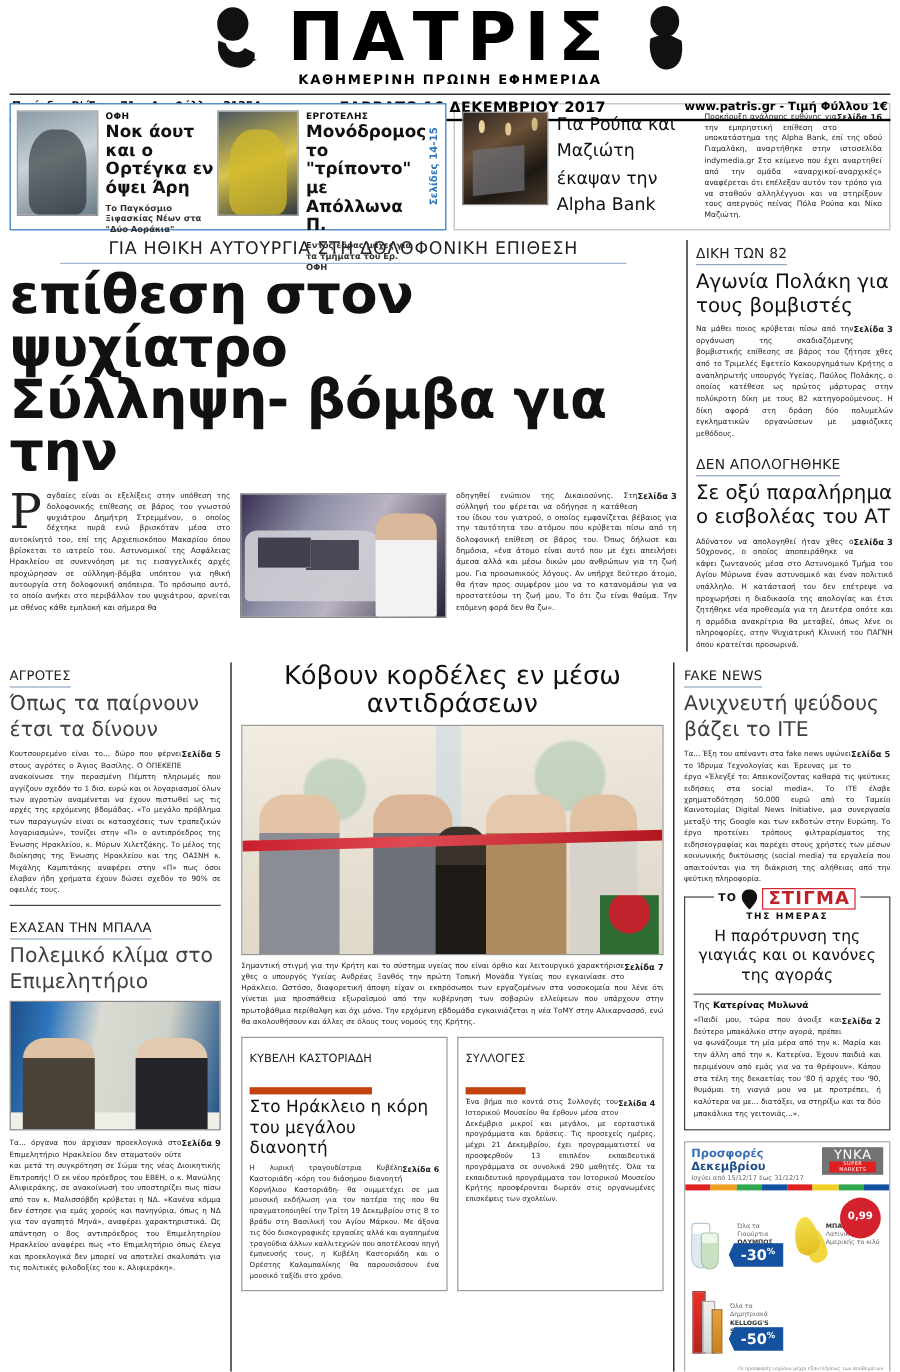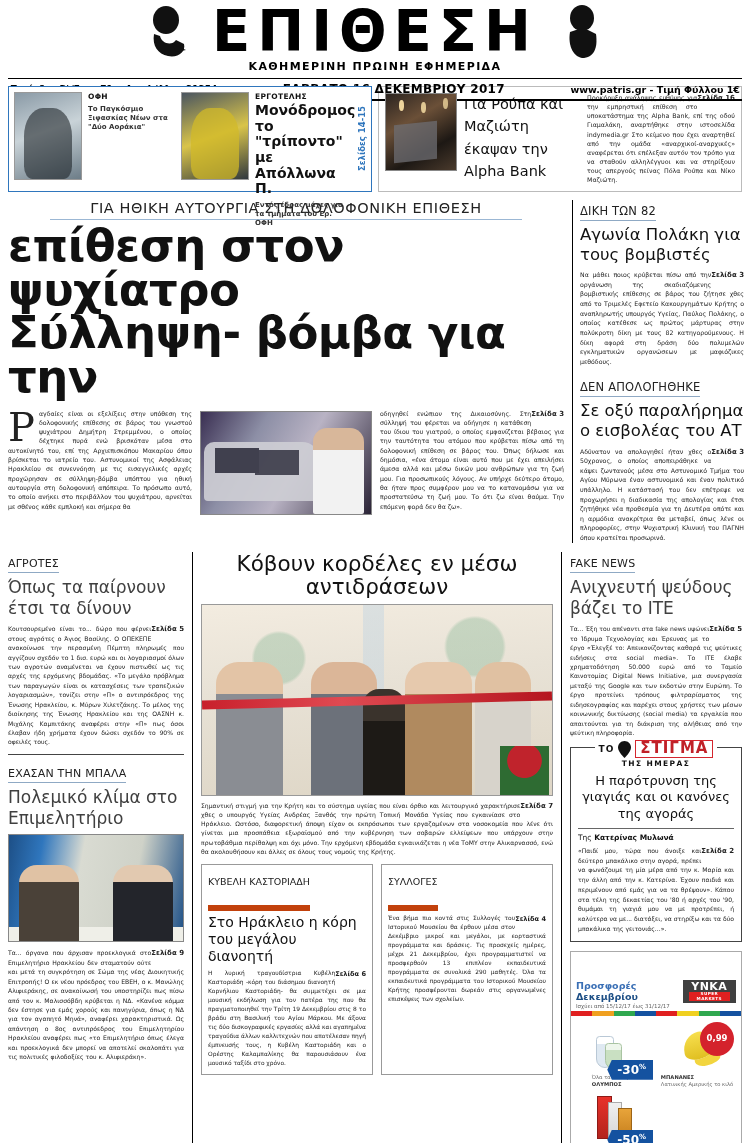--- a/index.html
+++ b/index.html
@@ -237,33 +237,33 @@
   .stigma-day { text-align: center; font-size: 7.5px; font-weight: 700; letter-spacing: 1.4px; margin-top: 1px; }
   .stigma-head { text-align: center; font-size: 13px; line-height: 1.25; margin-top: 5px; color: #111; }
   .stigma-hr { border-top: 1px solid #666; margin: 6px 0 4px; }
   .stigma-by { font-size: 7.5px; margin-bottom: 4px; }
   .stigma-by b { font-weight: 700; }
   .stigma-body { font-size: 6.1px; line-height: 1.6; text-align: justify; color: #222; }
   .stigma-body .pg { font-weight: 700; float: right; font-size: 7px; }
 
   
   .synka { border: 1px solid #aaa; margin-top: 9px; background: #fff; position: relative; overflow: hidden; }
-  .synka-head { display: flex; justify-content: flex-end; align-items: flex-start; padding: 4px 5px 2px; margin-top: 24px; }
+  .synka-head { display: flex; justify-content: flex-end; align-items: flex-start; padding: 4px 5px 2px; }
   .synka-offer { font-size: 9.5px; color: #3a6fb5; font-weight: 600; }
   .synka-offer b { color: #1d4f86; font-weight: 700; }
   .synka-dates { font-size: 5.5px; color: #666; margin-top: 1px; }
   .synka-logo {
-    background: #404040; color: #fff; font-weight: 700; font-size: 11px;
+    background: #737373; color: #fff; font-weight: 400; font-size: 11px;
     padding: 1px 6px 2px; letter-spacing: .5px; text-align: center; line-height: 1.05;
   }
   .synka-logo small { display:block; font-size: 4.2px; background:#e02020; letter-spacing:.4px; padding:0 2px; }
   .synka-strip { height: 5px; display: flex; }
   .synka-strip i { flex: 1; }
   .synka-grid { display: grid; grid-template-columns: 1fr 1fr; gap: 2px; padding: 4px; }
-  .sg-cell { position: relative; height: 68px; display: flex; align-items: center; gap: 3px; flex-direction: column; }
+  .sg-cell { position: relative; height: 68px; display: flex; align-items: center; gap: 3px; }
   .sg-img { width: 52%; height: 62px; position: relative; }
   .sg-label { font-size: 5.2px; line-height: 1.35; color: #333; font-weight: 700; }
   .sg-label em { font-style: normal; font-weight: 400; color: #666; display:block; }
   .badge-blue {
     position:absolute; right: 2px; bottom: 8px; background:#1452a0; color:#fff;
     font-weight:700; font-size: 12px; padding: 3px 7px 3px 10px;
     clip-path: polygon(10% 0,100% 0,100% 100%,10% 100%,0 50%);
   }
   .badge-blue sup { font-size: 7px; }
   .badge-red {
@@ -304,21 +304,21 @@
     <div class="mast-row">
       <div class="mast-face">
         <svg viewBox="0 0 52 56">
             <g fill="#111">
           <ellipse cx="24" cy="16" rx="13" ry="14"></ellipse>
           <path d="M12 30 C10 42 16 50 26 52 C36 54 44 48 42 40 L34 36 C30 42 20 40 18 32 Z"></path>
           <path d="M30 40 l14 6 -10 2 z"></path>
         </g>
           </svg>
       </div>
-      <div class="mast-title">ΕΠΙΘΕΣΗ</div>
+      <div class="mast-title">ΠΑΤΡΙΣ</div>
       <div class="mast-face">
         <svg viewBox="0 0 52 56">
             <g fill="#111">
           <ellipse cx="26" cy="14" rx="12" ry="13"></ellipse>
           <rect x="18" y="11" width="17" height="4" rx="1"></rect>
           <path d="M14 28 C12 40 16 52 26 54 C38 54 42 44 40 30 L32 26 L20 26 Z"></path>
         </g>
           </svg>
       </div>
     </div>
@@ -334,20 +334,21 @@
 
   <div class="topbanner">
 
     <div class="sportbox">
       <div class="sp-item">
         <div class="sp-photo">
             <div class="fig"></div>
           </div>
         <div class="sp-txt">
           <div class="sp-kicker">ΟΦΗ</div>
+          <div class="sp-head">Νοκ άουτ και ο Ορτέγκα εν όψει Άρη</div>
           <div class="sp-sub">Το Παγκόσμιο Ξιφασκίας Νέων στα "Δύο Αοράκια"</div>
         </div>
       </div>
       <div class="sp-item">
         <div class="sp-photo b">
             <div class="fig"></div>
           </div>
         <div class="sp-txt">
           <div class="sp-kicker">ΕΡΓΟΤΕΛΗΣ</div>
           <div class="sp-head">Μονόδρομος το "τρίποντο" με Απόλλωνα Π.</div>

